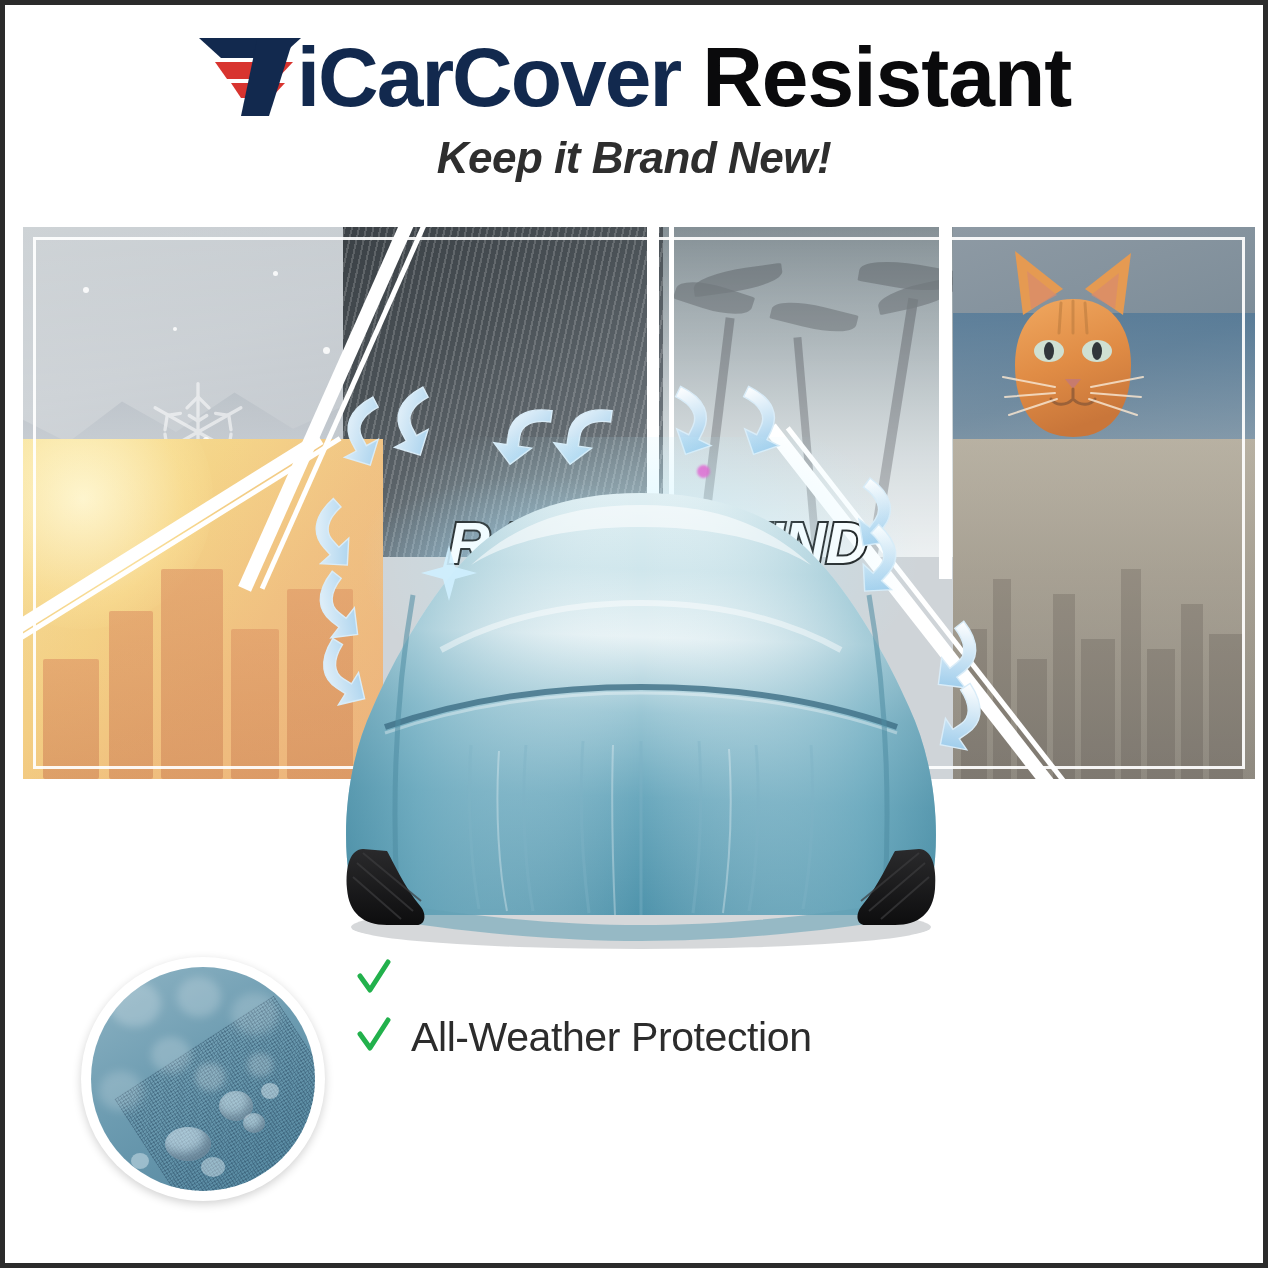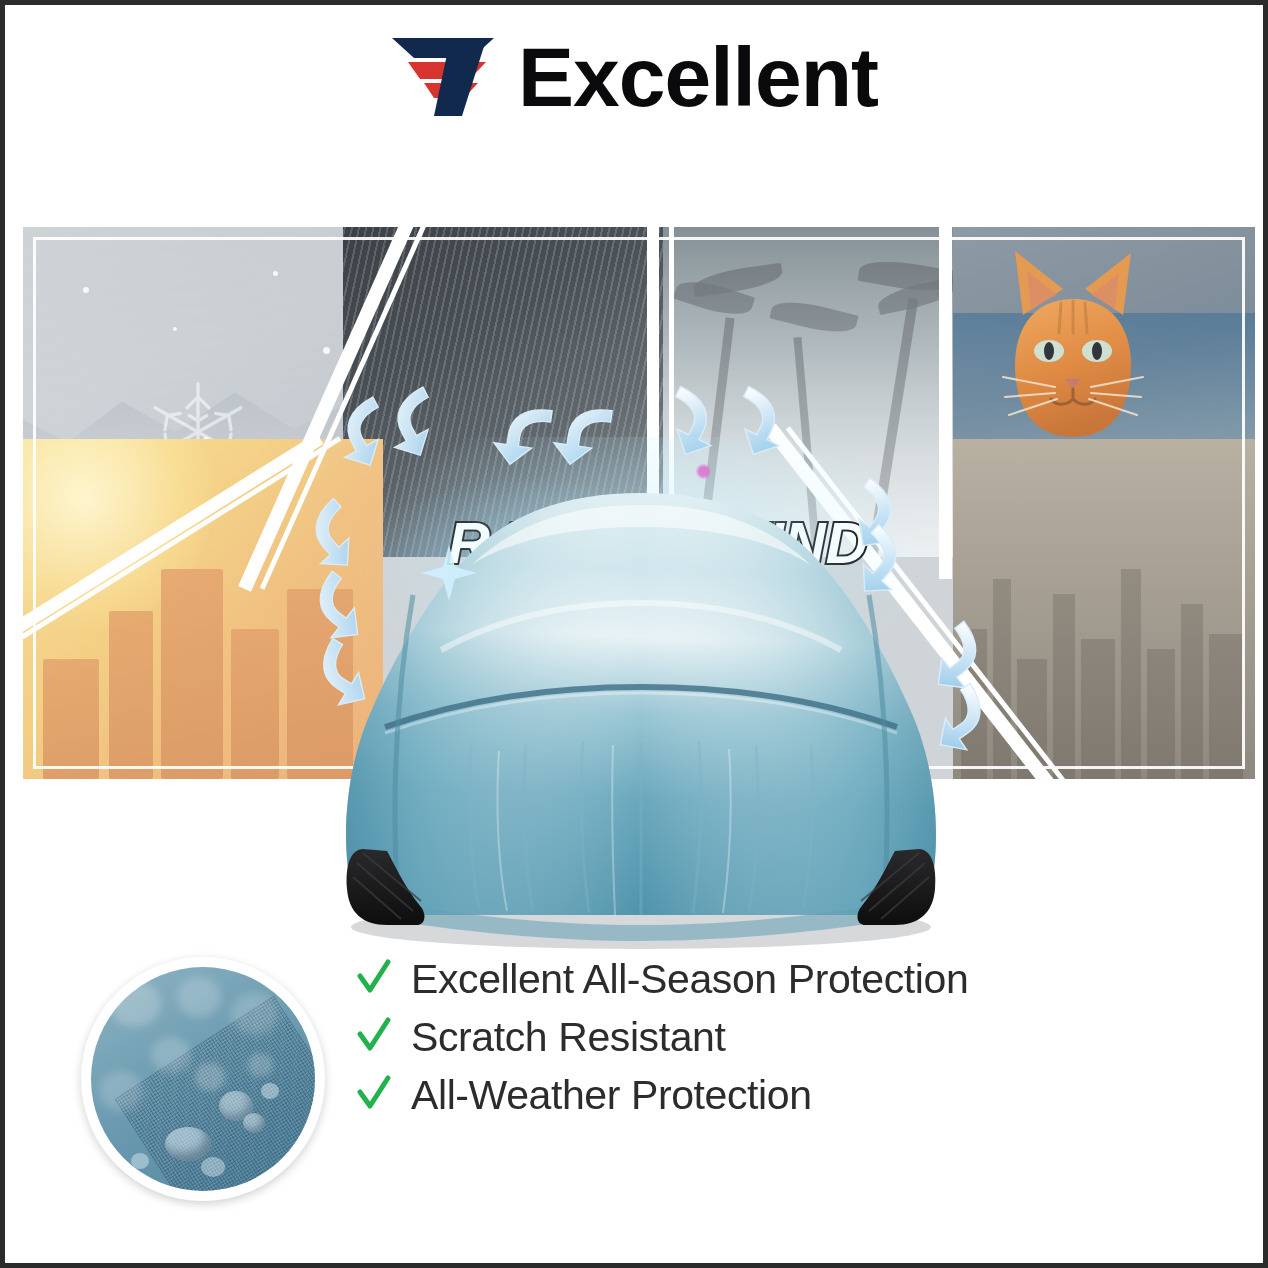--- a/index.html
+++ b/index.html
@@ -175,22 +175,24 @@
   <div class="header">
     <div class="brandline">
 
       <svg class="logo-mark" viewBox="0 0 108 86">
         <path d="M2 4 H104 L82 24 H24 Z" fill="#12294e"></path>
         <path d="M18 28 H96 L80 45 H30 Z" fill="#d8342f"></path>
         <path d="M34 49 H88 L74 64 H44 Z" fill="#d8342f"></path>
         <path d="M60 6 H96 L72 82 H44 Z" fill="#12294e"></path>
       </svg>
 
-      <span class="brand-prot">Excellent</span>
-    </div>
+      <span class="brand-ico">iCarCover</span>
+      <span class="brand-prot">Resistant</span>
+    </div>
+    <div class="tagline">Keep it Brand New!</div>
   </div>
 
   <div class="collage">
 
     <div class="panel p-snow">
       <div class="snow-mtn"></div>
       <div class="snow-haze"></div>
       <svg class="flake" viewBox="0 0 100 100">
         <g stroke="#ffffff" stroke-width="3" stroke-linecap="round" fill="none">
           <path d="M50 6 V94 M11 28 L89 72 M11 72 L89 28"></path>
@@ -478,27 +480,20 @@
       <div class="drop" style="left:110px;top:190px;width:24px;height:20px;background:rgba(240,250,255,.40)"></div>
       <div class="drop" style="left:170px;top:116px;width:18px;height:16px;background:rgba(240,250,255,.42)"></div>
     </div>
   </div>
 
   <div class="bullets">
     <div class="bullet">
       <svg class="chk" viewBox="0 0 34 38">
         <path d="M3 17 L13 31 L31 3" fill="none" stroke="#22b14c" stroke-width="5" stroke-linecap="round" stroke-linejoin="round"></path>
       </svg>
-      <span class="btxt">Excellent All-Season Protection</span>
-    </div>
-    <div class="bullet">
-      <svg class="chk" viewBox="0 0 34 38">
-        <path d="M3 17 L13 31 L31 3" fill="none" stroke="#22b14c" stroke-width="5" stroke-linecap="round" stroke-linejoin="round"></path>
-      </svg>
-      <span class="btxt">Scratch Resistant</span>
     </div>
     <div class="bullet">
       <svg class="chk" viewBox="0 0 34 38">
         <path d="M3 17 L13 31 L31 3" fill="none" stroke="#22b14c" stroke-width="5" stroke-linecap="round" stroke-linejoin="round"></path>
       </svg>
       <span class="btxt">All-Weather Protection</span>
     </div>
   </div>
 
 </div>

